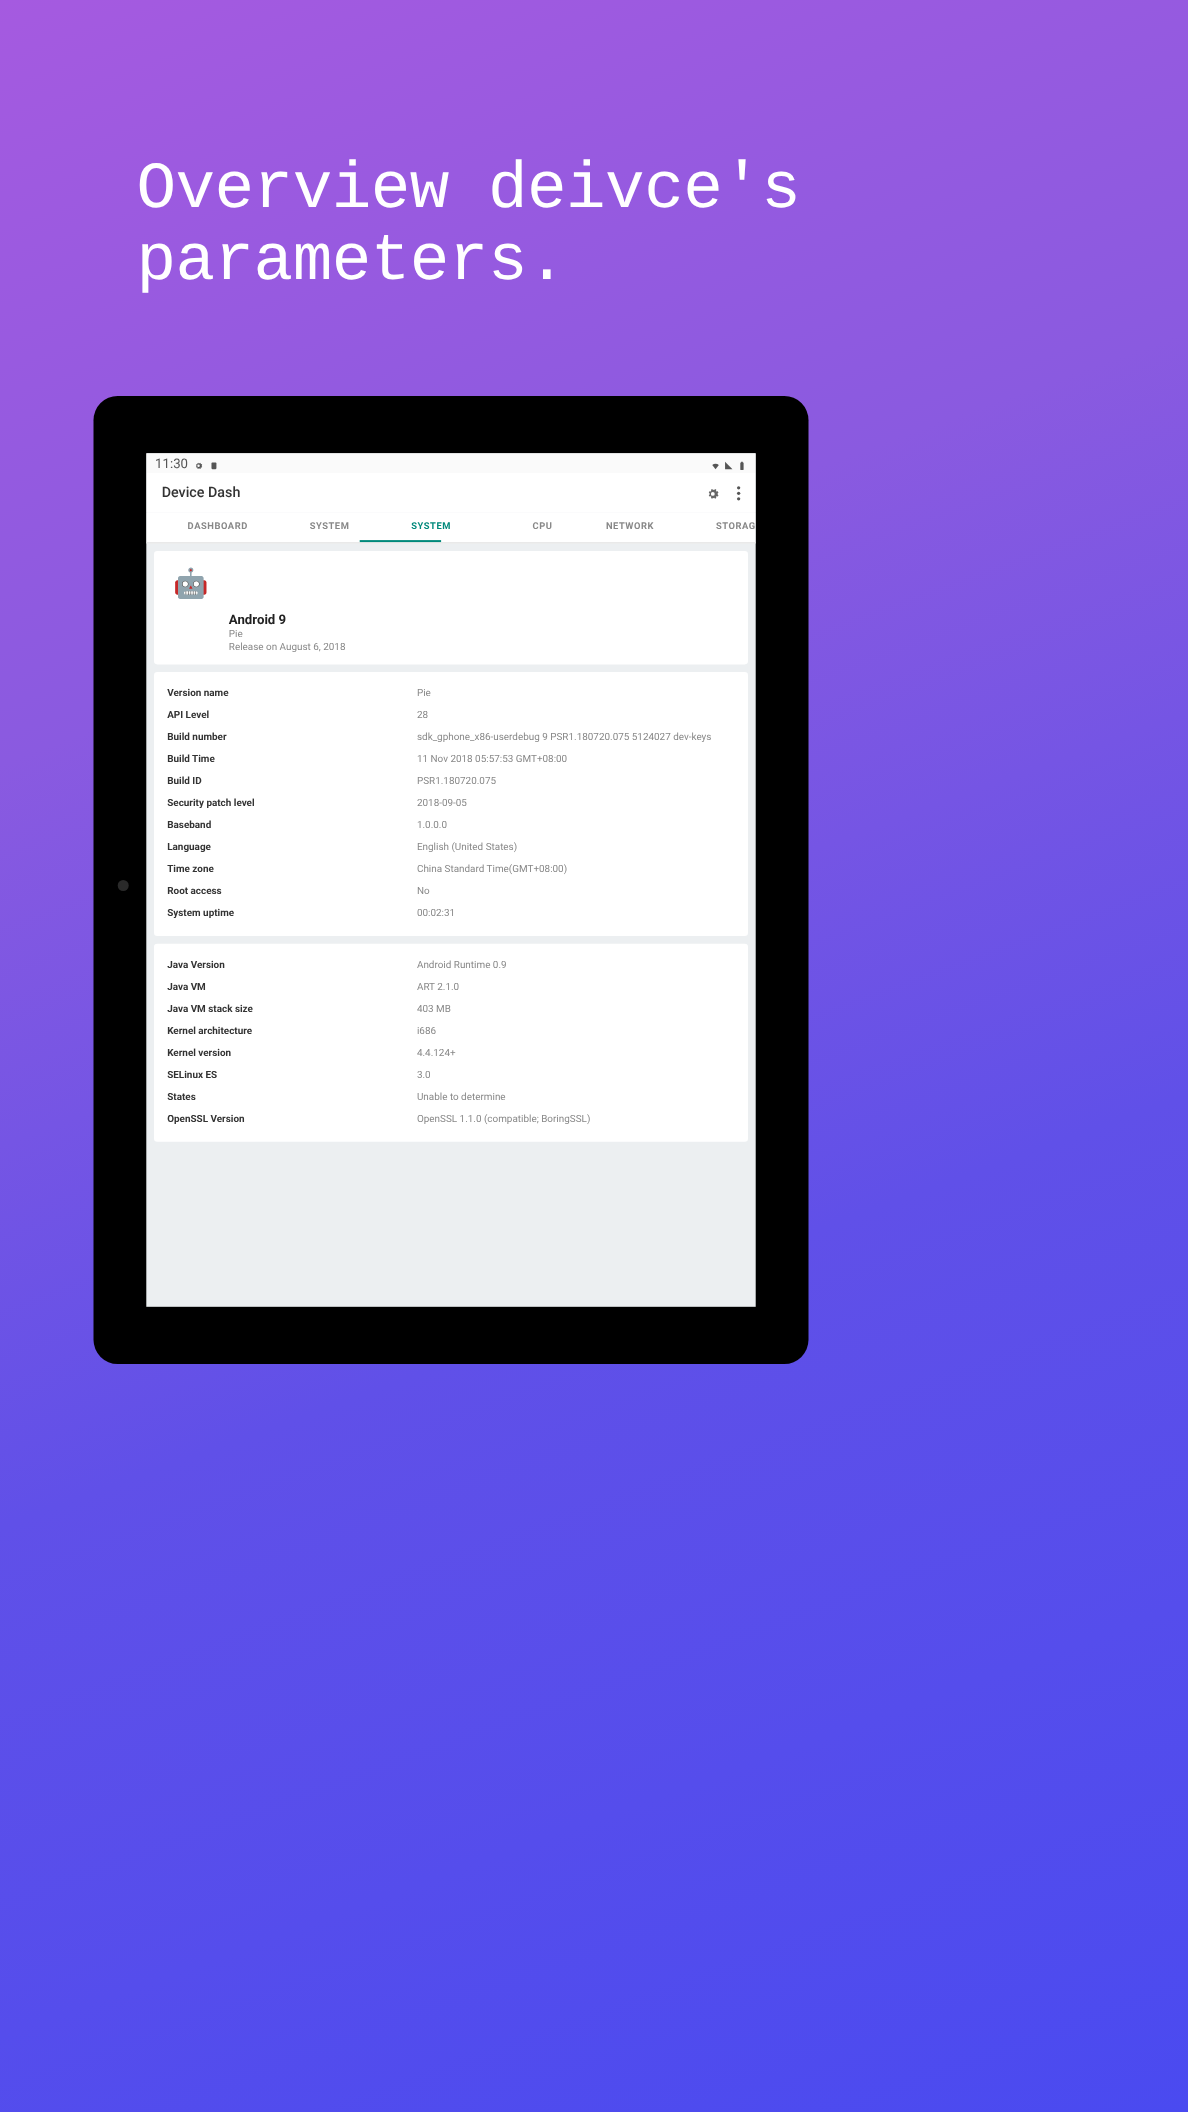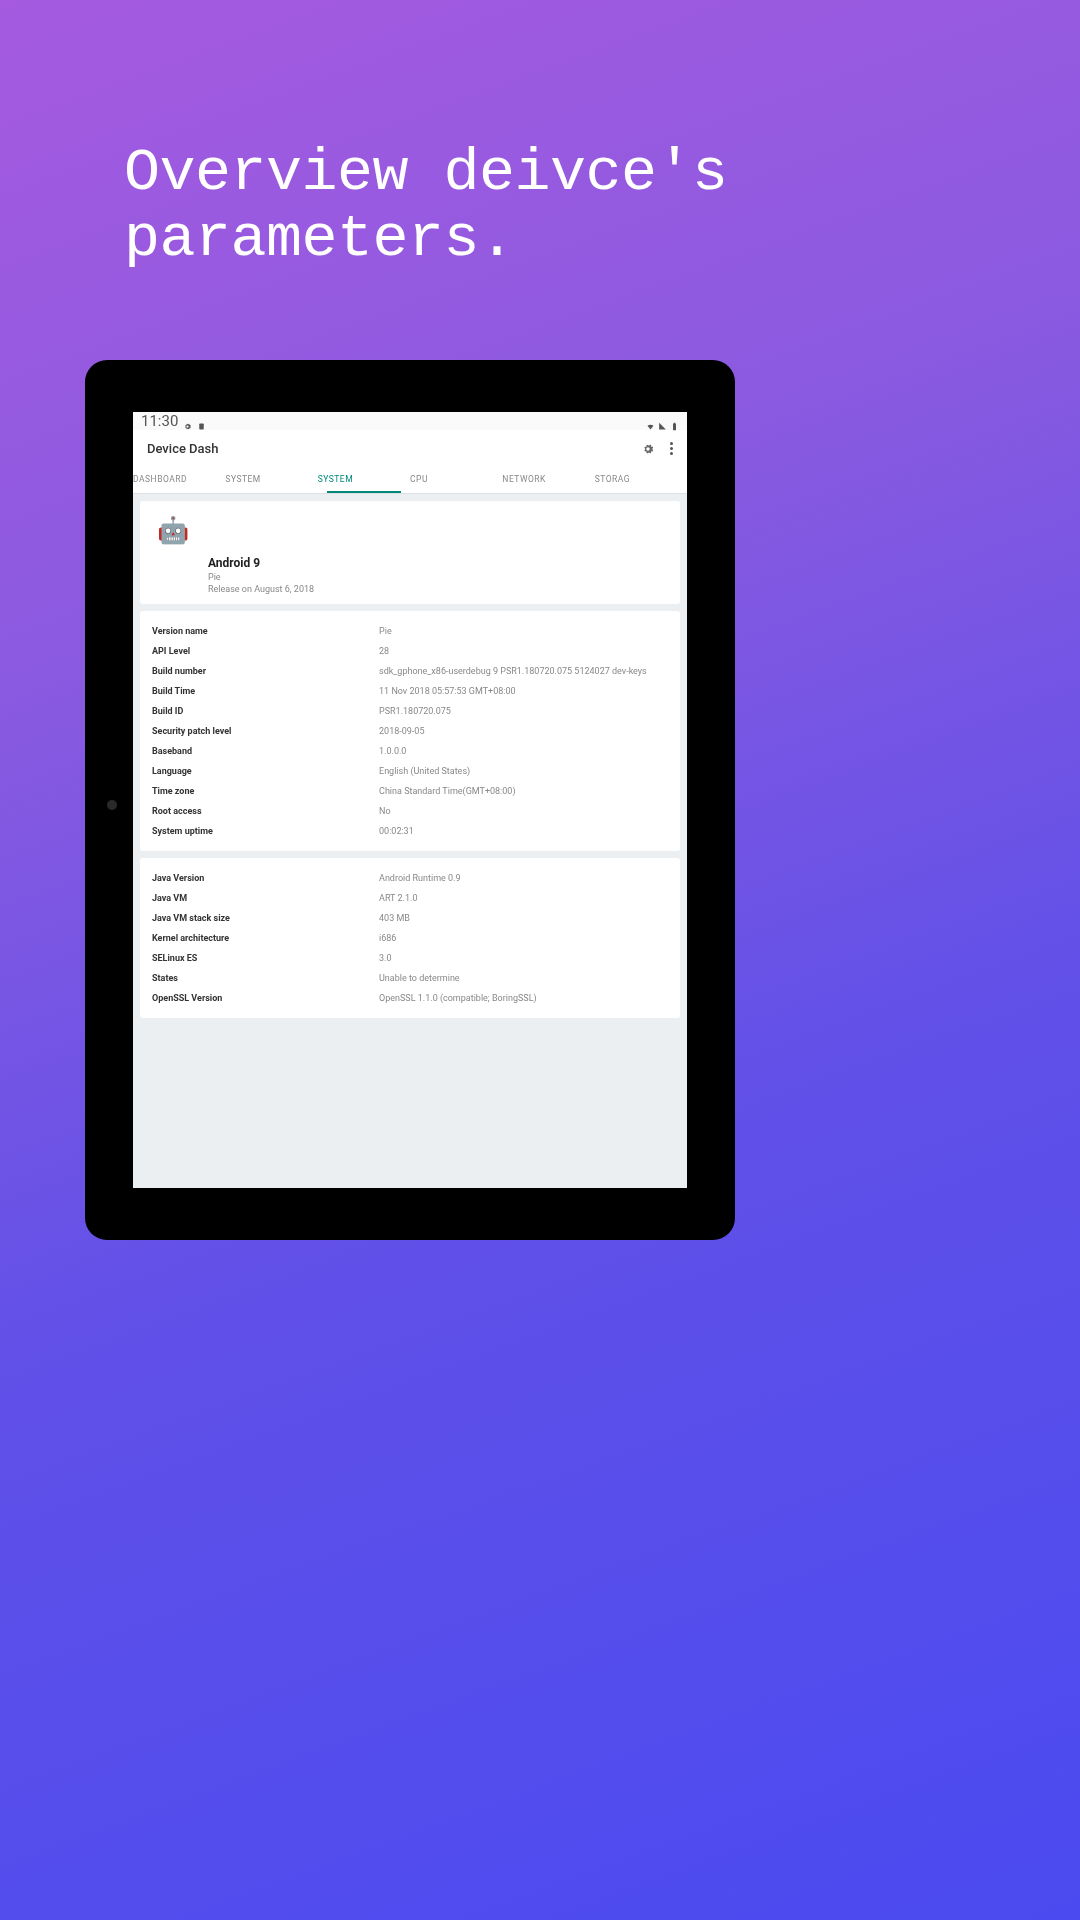--- a/index.html
+++ b/index.html
@@ -39,21 +39,21 @@
   background: #eceff1;
   position: relative;
   overflow: hidden;
 }
 .status-bar {
   height: 18px;
   background: #fafafa;
   display: flex;
   align-items: center;
   padding: 0 8px;
-  font-size: 15px;
+  font-size: 12px;
   color: #555;
 }
 .status-left { display: flex; align-items: center; gap: 5px; }
 .status-right { margin-left: auto; display: flex; align-items: center; gap: 3px; }
 .status-ic { width: 9px; height: 9px; display: inline-block; }
 .app-bar {
   height: 36px;
   background: #fff;
   display: flex;
   align-items: center;
@@ -66,23 +66,23 @@
 .kebab span { width: 3px; height: 3px; background: #555; border-radius: 50%; display: block; }
 .tabs {
   background: #fff;
   display: flex;
   height: 28px;
   border-bottom: 1px solid #e0e0e0;
   overflow: hidden;
 }
 .tab {
   flex: 1;
-  text-align: left;
+  text-align: right;
   font-size: 8.5px;
-  font-weight: 400;
+  font-weight: 700;
   letter-spacing: 0.5px;
   color: #888;
   line-height: 26px;
   min-width: 0;
   white-space: nowrap;
   position: relative;
 }
 .tab.active { color: #00897b; }
 .tab.active::after {
   content: '';
@@ -258,20 +258,24 @@
           </div>
           <div class="kv-row">
             <div class="kv-key">Java VM stack size</div>
             <div class="kv-val">403 MB</div>
           </div>
           <div class="kv-row">
             <div class="kv-key">Kernel architecture</div>
             <div class="kv-val">i686</div>
           </div>
           <div class="kv-row">
+            <div class="kv-key">Kernel version</div>
+            <div class="kv-val">4.4.124+</div>
+          </div>
+          <div class="kv-row">
             <div class="kv-key">SELinux ES</div>
             <div class="kv-val">3.0</div>
           </div>
           <div class="kv-row">
             <div class="kv-key">States</div>
             <div class="kv-val">Unable to determine</div>
           </div>
           <div class="kv-row">
             <div class="kv-key">OpenSSL Version</div>
             <div class="kv-val">OpenSSL 1.1.0 (compatible; BoringSSL)</div>

